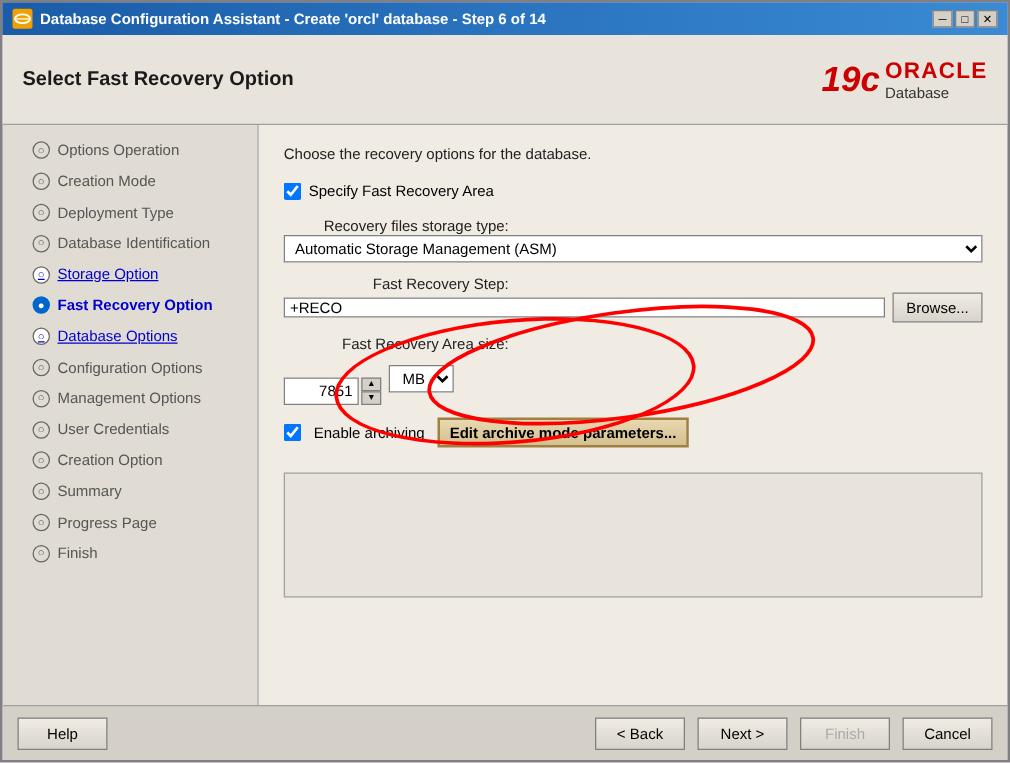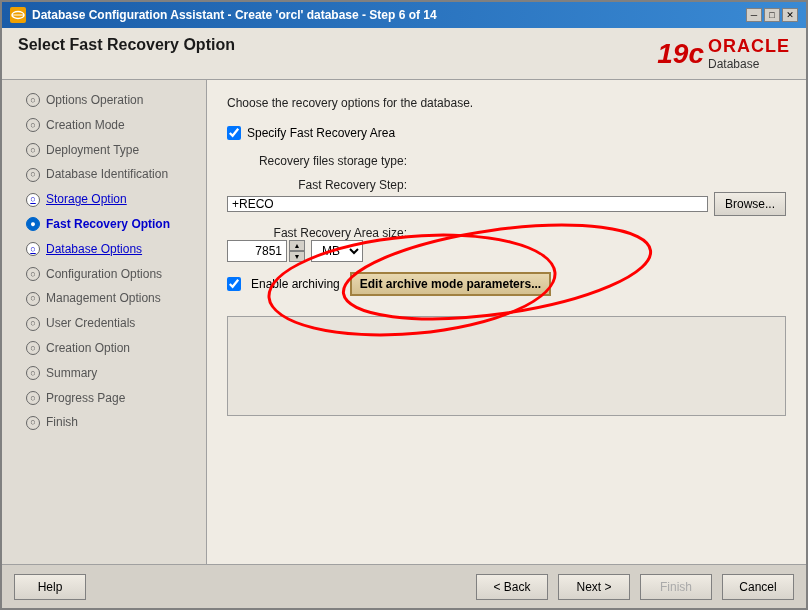--- a/index.html
+++ b/index.html
@@ -59,24 +59,24 @@
       border: 1px solid #808080;
       cursor: pointer;
       font-size: 9px;
       display: flex;
       align-items: center;
       justify-content: center;
       color: #000;
     }
     .page-header {
       background: #e8e4dc;
-      padding: 8px 16px;
+      padding: 18px 16px;
       border-bottom: 1px solid #a0a0a0;
       display: flex;
-      align-items: flex-start;
+      align-items: center;
       justify-content: space-between;
       flex-shrink: 0;
     }
     .page-title {
       font-size: 16px;
       font-weight: bold;
       color: #1a1a1a;
     }
     .oracle-logo {
       display: flex;
@@ -206,20 +206,21 @@
       font-size: 12px;
       border: 1px solid #808080;
       background: white;
       padding: 0 4px;
       flex: 1;
     }
     .spinner-group {
       display: flex;
       align-items: center;
       gap: 2px;
+      margin-top: 20px;
     }
     .spinner-input {
       width: 60px;
       height: 22px;
       font-size: 12px;
       border: 1px solid #808080;
       background: white;
       padding: 0 4px;
       text-align: right;
     }
@@ -424,20 +425,26 @@
     <div class="content-area content-wrapper">
       <div class="content-description">Choose the recovery options for the database.</div>
 
       <div class="checkbox-row">
         <input type="checkbox" checked="" style="">
         <span>Specify Fast Recovery Area</span>
       </div>
 
       <div class="form-row">
         <span class="form-label">Recovery files storage type:</span>
+        <div class="form-control">
+          <select class="styled">
+            <option>Automatic Storage Management (ASM)</option>
+            <option>File System</option>
+          </select>
+        </div>
       </div>
 
       <div class="form-row">
         <span class="form-label">Fast Recovery Step:</span>
         <div class="form-control">
           <input type="text" class="text-input" value="+RECO" style="">
           <button class="btn">Browse...</button>
         </div>
       </div>
 

